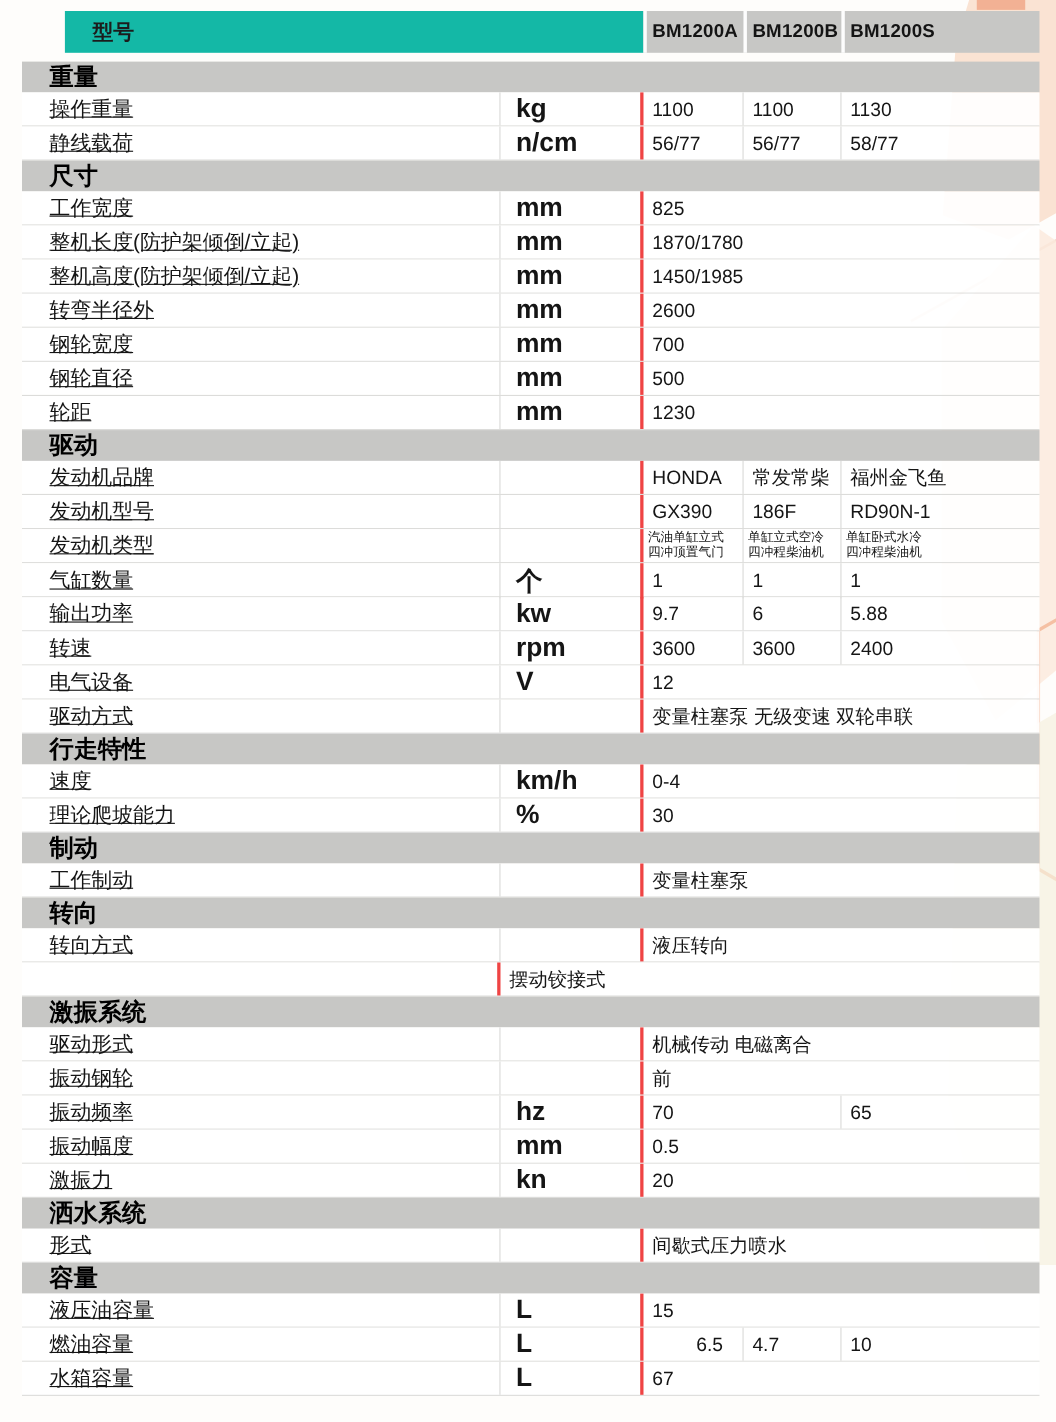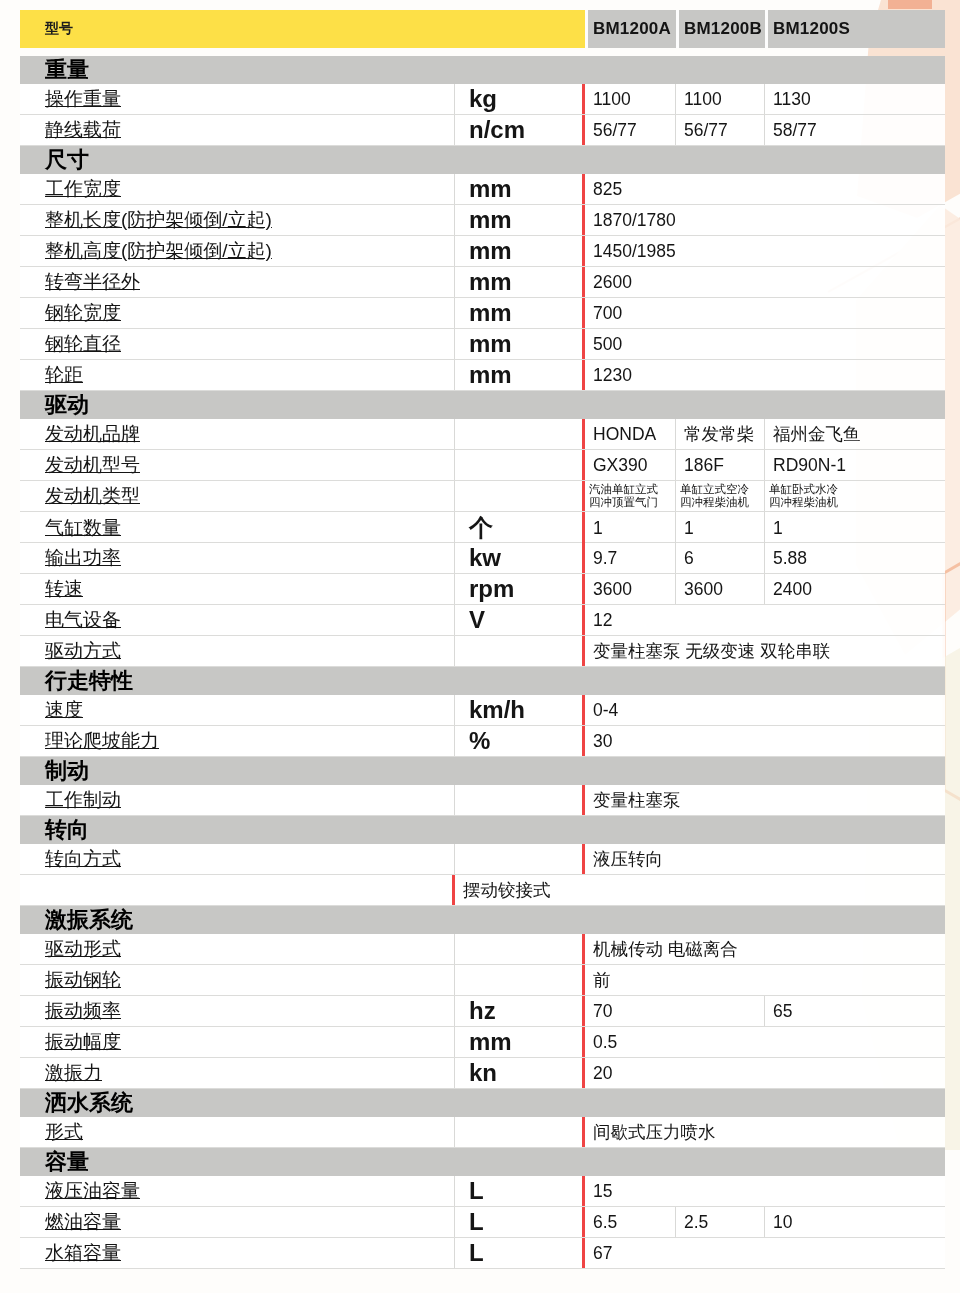--- a/index.html
+++ b/index.html
@@ -8,22 +8,22 @@
     font-family:"Liberation Sans","DejaVu Sans",sans-serif;
     background:#ffffff;
   }
   .page{position:relative;width:960px;height:1293px;overflow:hidden;background:#fefdfb;}
   .bg{position:absolute;left:0;top:0;z-index:0;}
   .spec-table{position:absolute;left:20px;top:10px;width:925px;z-index:1;}
 
   
   .model-row{display:grid;grid-template-columns:565px 360px;height:38px;}
   .model-row .head-left{
-    background:#fde047;display:flex;align-items:center;
-    padding-left:25px;font-size:14px;font-weight:600;color:#1c1c1c;
+    background:#14b8a6;display:flex;align-items:center;
+    padding-left:25px;font-size:19px;font-weight:600;color:#1c1c1c;margin-left:39px;
   }
   .models{display:grid;grid-template-columns:91px 89px 180px;}
   .model-cell{
     background:#c7c7c5;border-left:3px solid #fdfdfd;box-sizing:border-box;
     display:flex;align-items:center;padding-left:5px;
     font-size:17px;font-weight:600;color:#141414;letter-spacing:.2px;
   }
   .gap{height:8px;}
 
   
@@ -337,22 +337,22 @@
           <div class="cell label">液压油容量</div>
           <div class="cell unit">L</div>
           <div class="values">
             <div class="cell value" style="grid-column: span 3;">15</div>
           </div>
         </div>
         <div class="row">
           <div class="cell label">燃油容量</div>
           <div class="cell unit">L</div>
           <div class="values">
-            <div class="cell value vdiv" style="grid-column: span 1;">6.5</div>
-            <div class="cell value vdiv" style="grid-column: span 1;">2.5</div>
+            <div class="cell value vdiv" style="grid-column: span 1; margin-left: 40px;">6.5</div>
+            <div class="cell value vdiv" style="grid-column: span 1;">4.7</div>
             <div class="cell value" style="grid-column: span 1;">10</div>
           </div>
         </div>
         <div class="row">
           <div class="cell label">水箱容量</div>
           <div class="cell unit">L</div>
           <div class="values">
             <div class="cell value" style="grid-column: span 3;">67</div>
           </div>
         </div>

